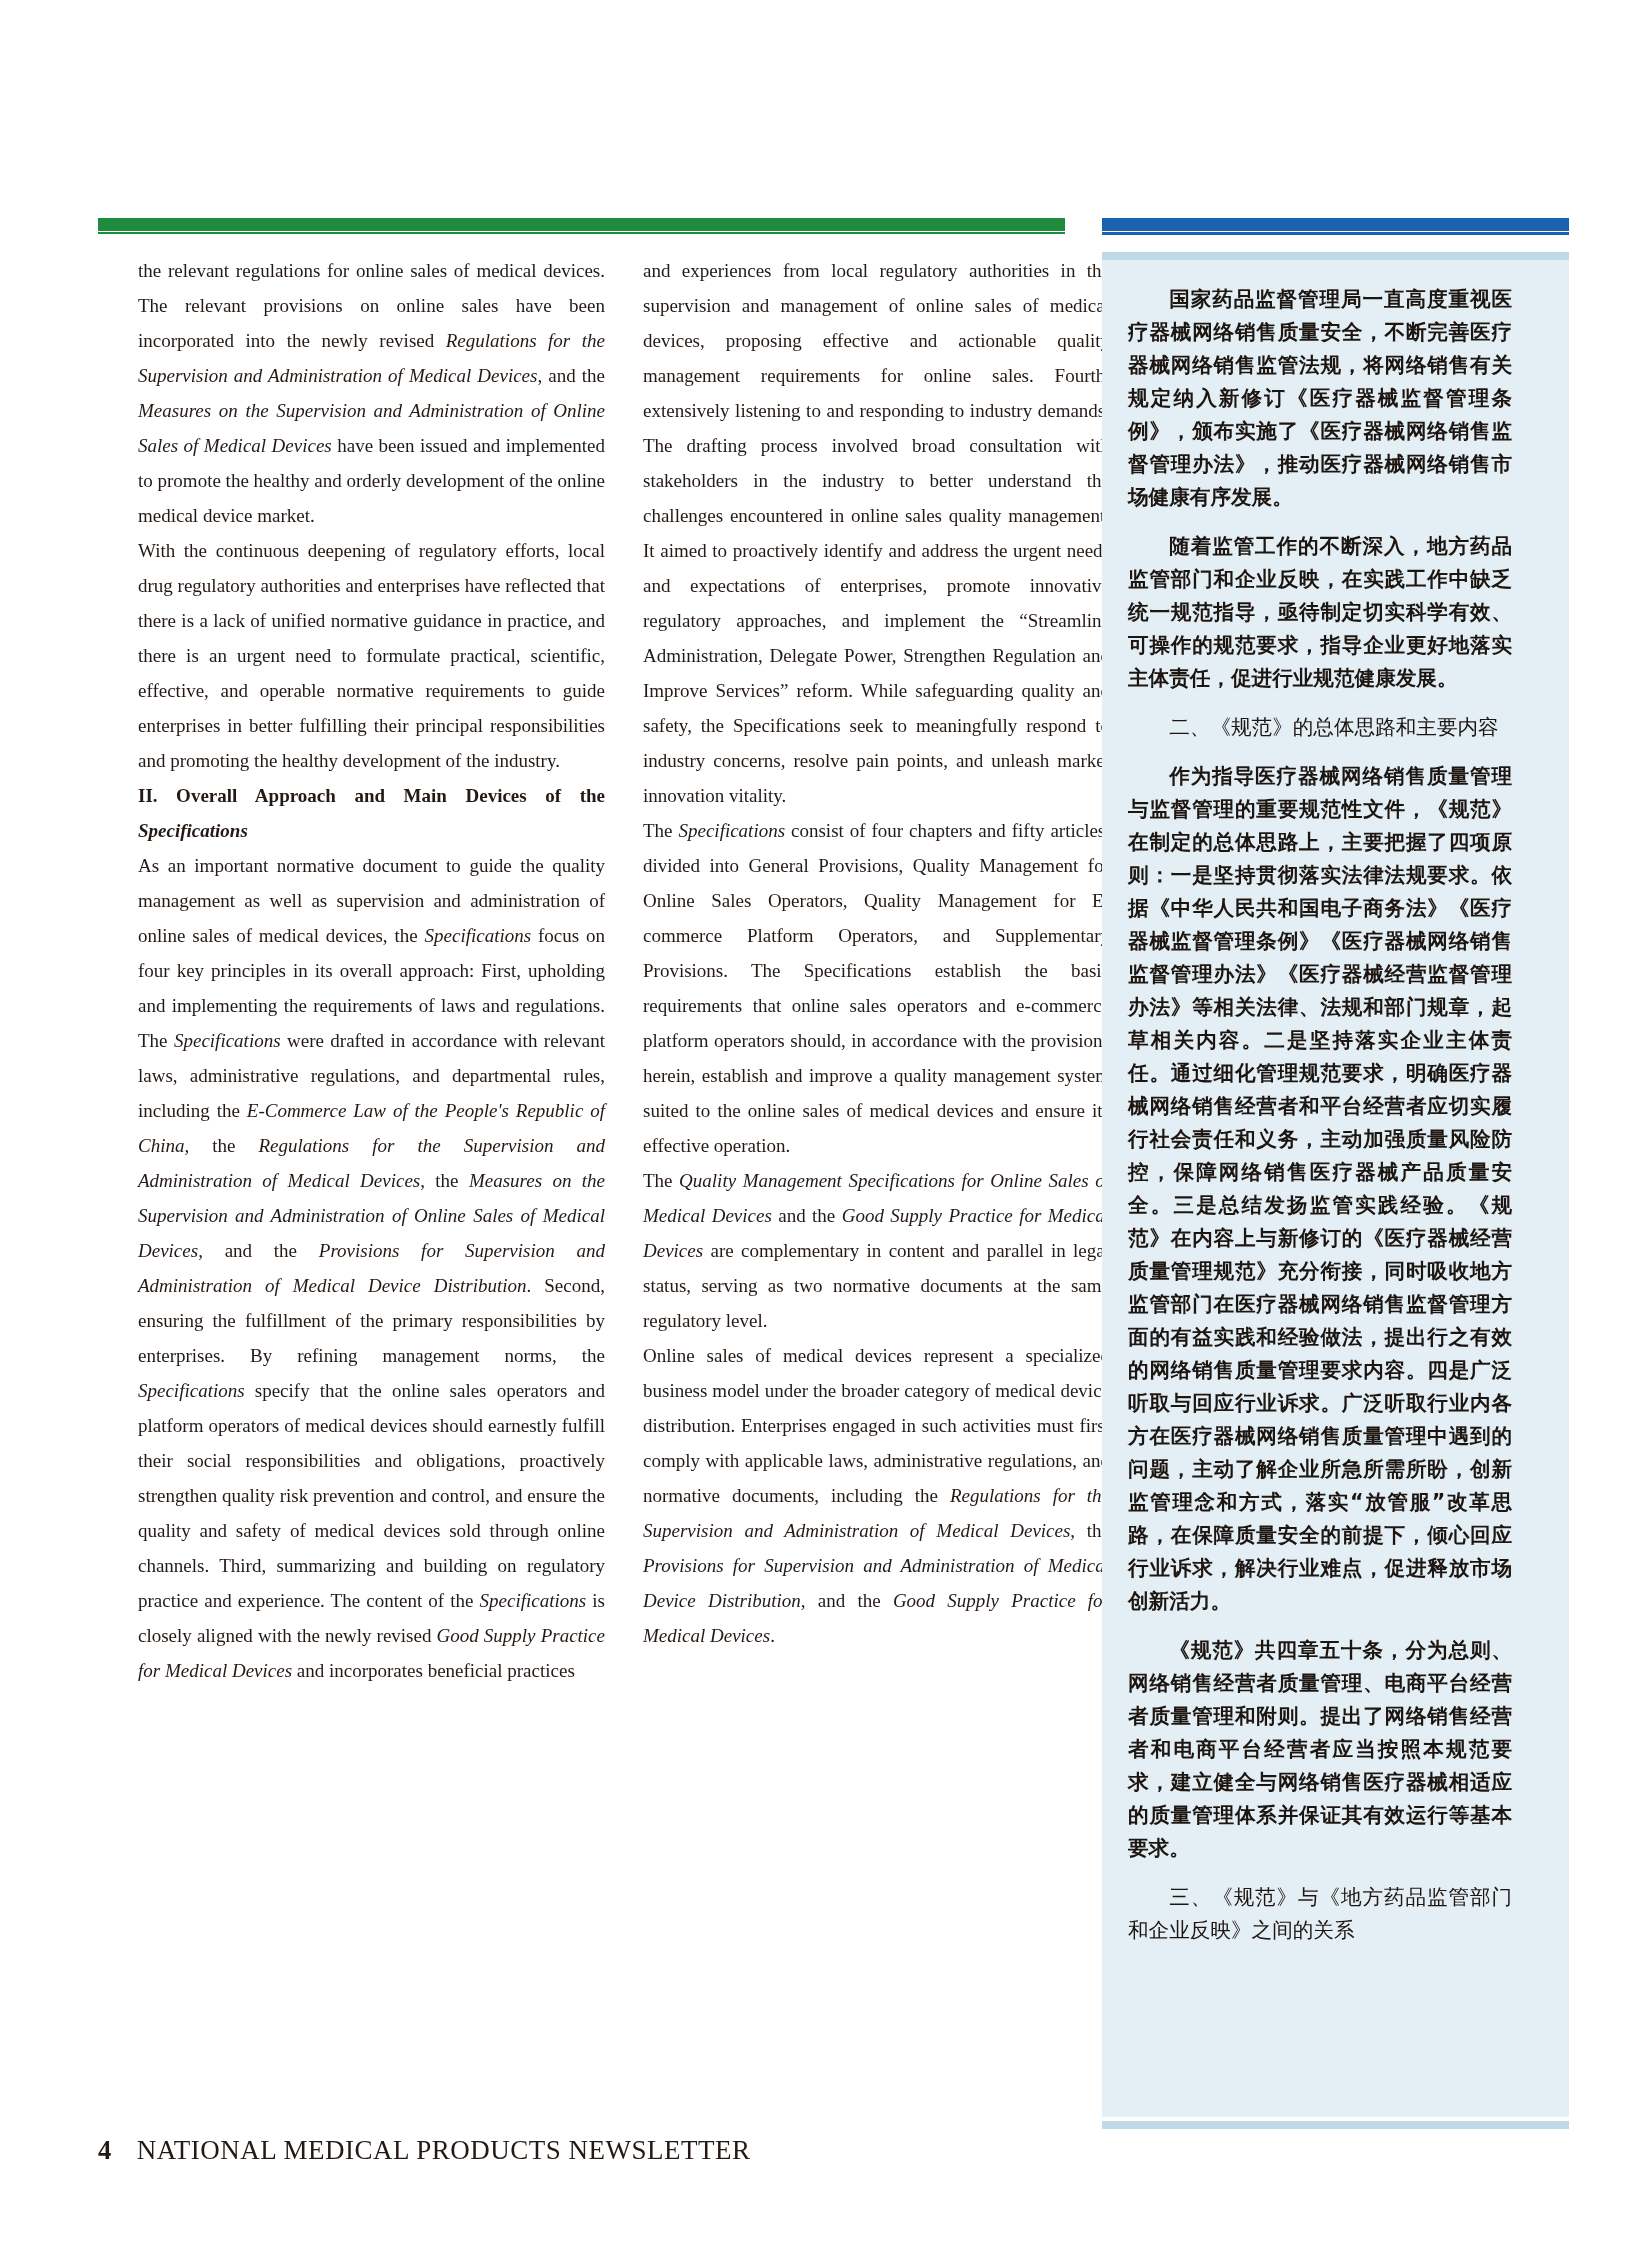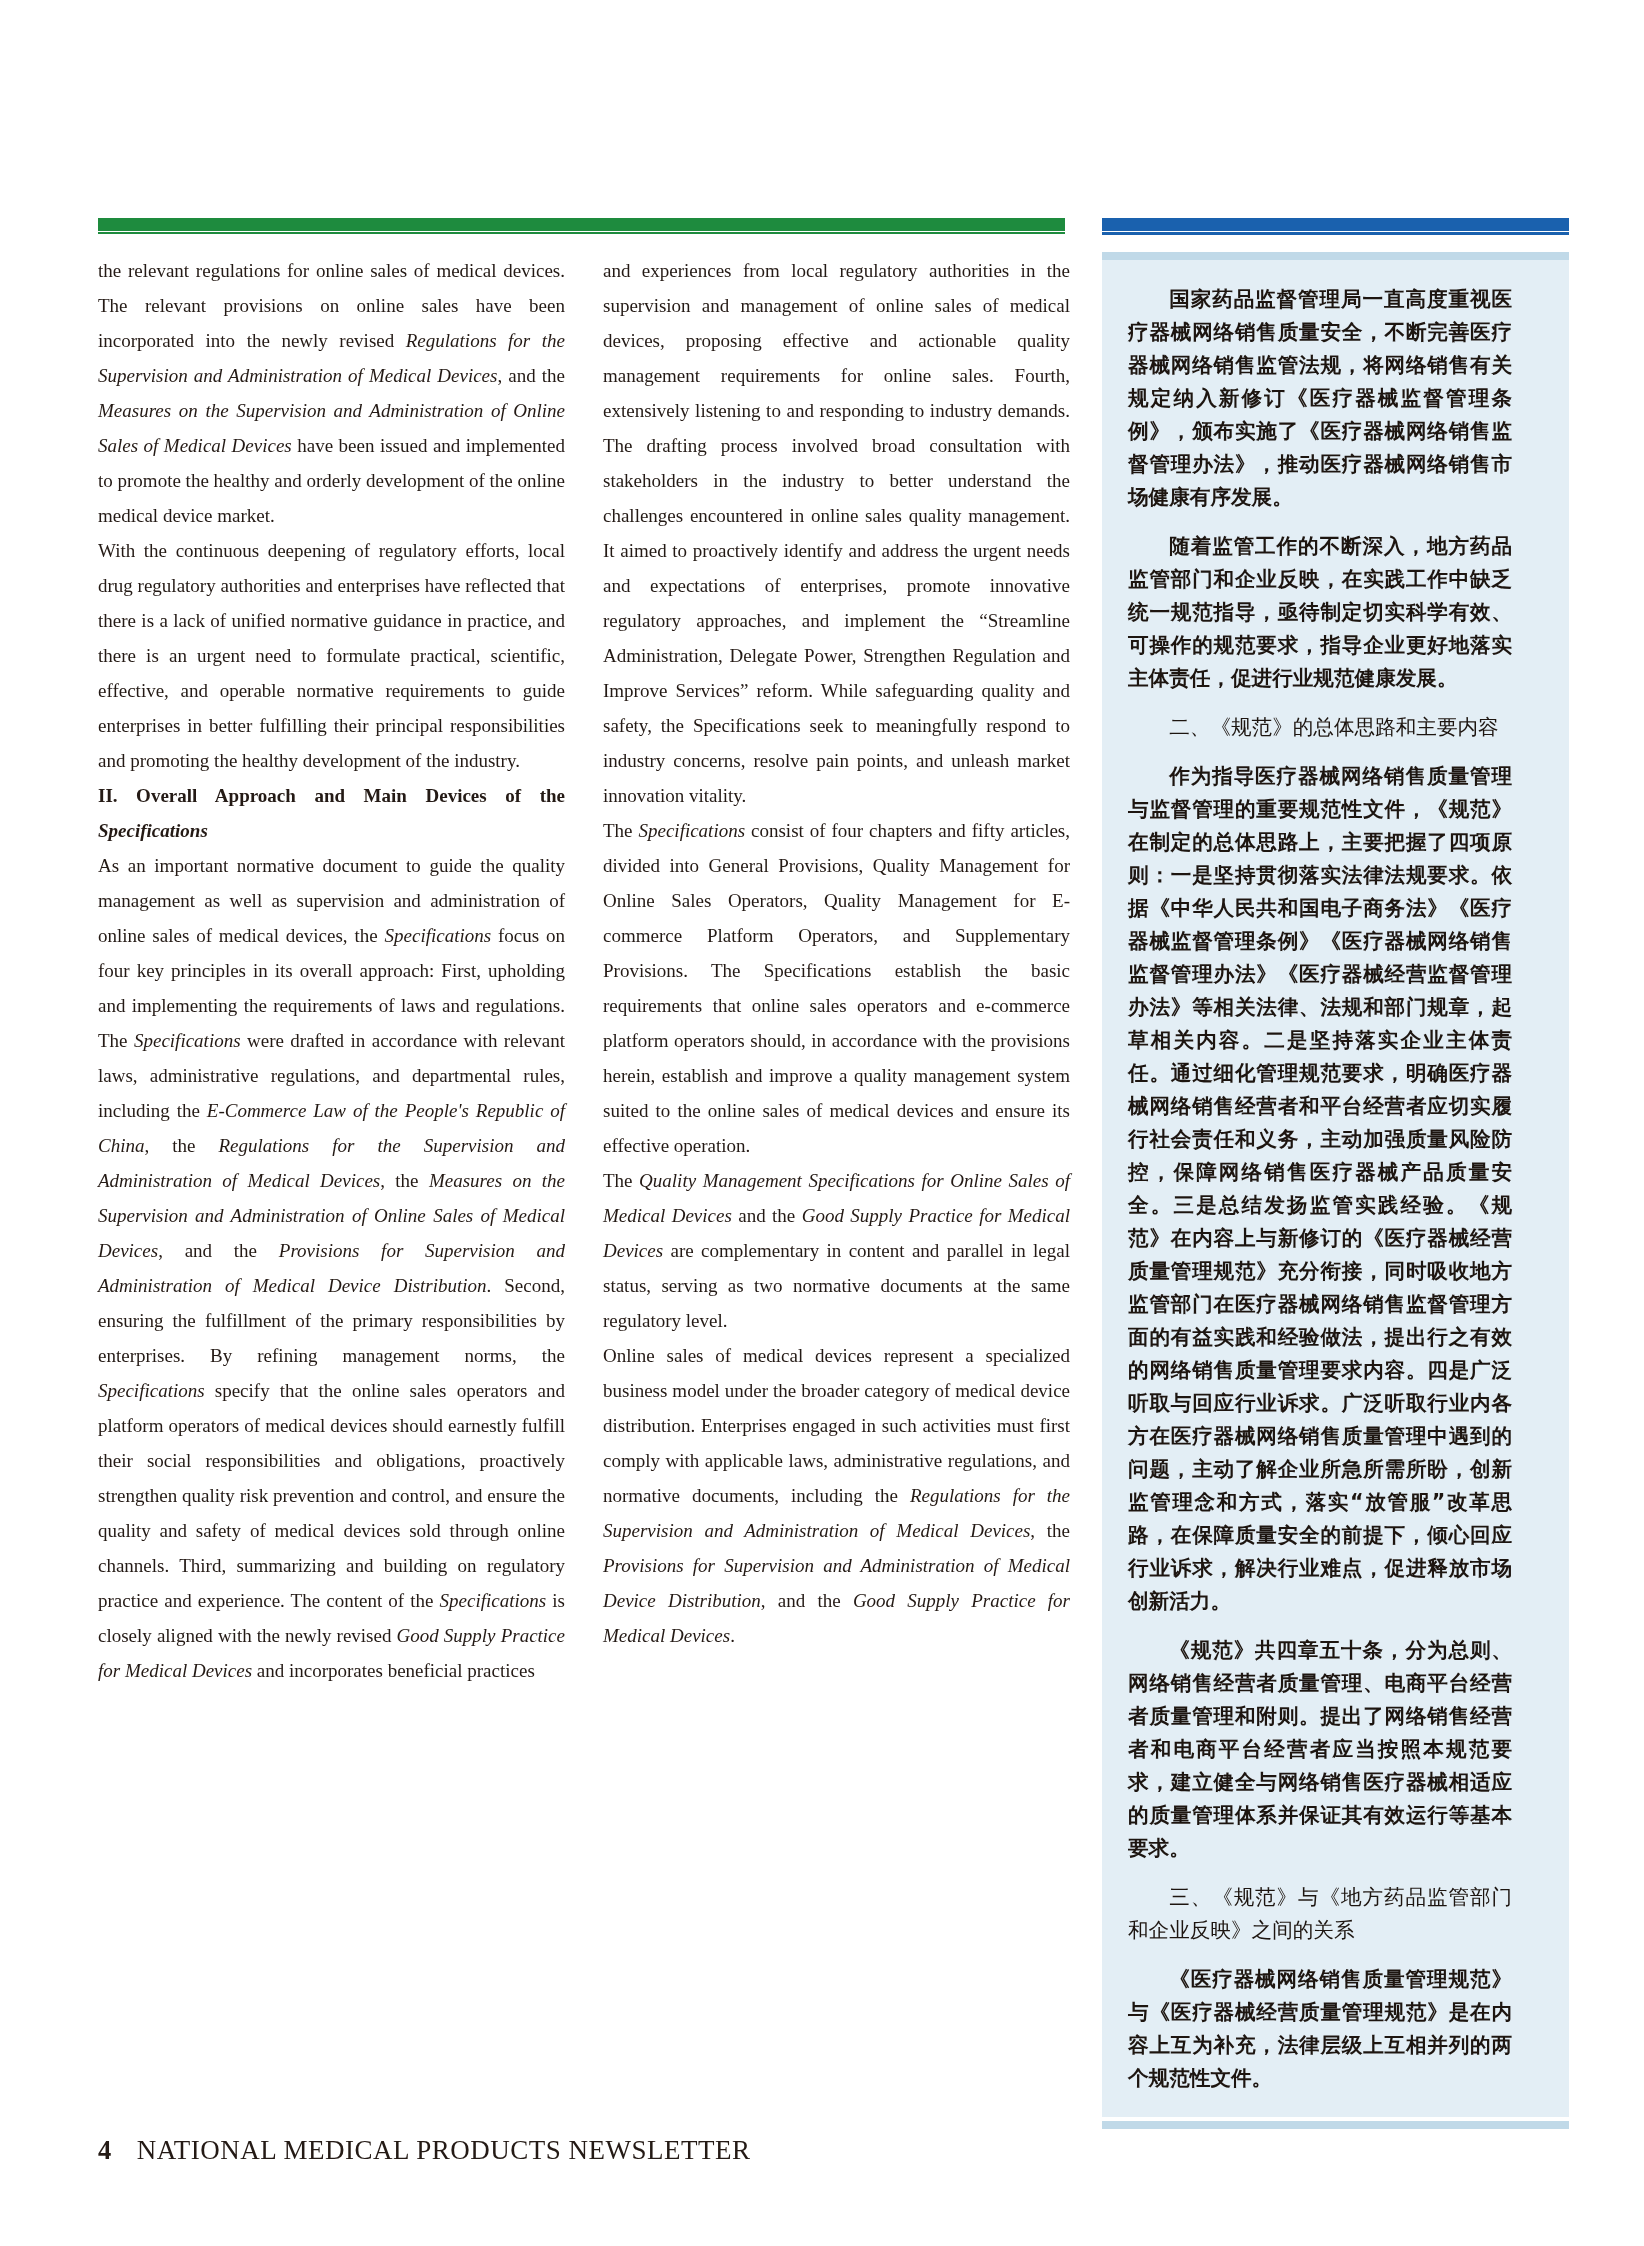--- a/index.html
+++ b/index.html
@@ -5,21 +5,21 @@
   html,body{margin:0;padding:0;background:#ffffff;}
   .page{position:relative;width:1645px;height:2247px;background:#ffffff;overflow:hidden;
         color:var(--text,#241a15);}
   
   .rule-green{position:absolute;left:98px;top:218px;width:967px;height:12.7px;background:var(--green_rule,#1e8b3e);}
   .rule-green-thin{position:absolute;left:98px;top:232px;width:967px;height:2px;background:var(--green_rule,#1e8b3e);}
   .rule-blue{position:absolute;left:1102px;top:218px;width:467px;height:12.7px;background:var(--blue_rule,#1a61ae);}
   .rule-blue-thin{position:absolute;left:1102px;top:232px;width:467px;height:2.9px;background:var(--blue_rule,#1a61ae);}
   
   .col{position:absolute;top:253px;width:467px;font-family:"Liberation Serif","DejaVu Serif",serif;
-       font-size:19px;line-height:35px;text-align:justify;color:var(--text,#241a15);}
+       font-size:19px;line-height:35px;text-align:justify;color:var(--text,#241a15);margin-left:40px;}
   .col-1{left:98px;}
   .col-2{left:603px;}
   .col p{margin:0;}
   .col p.h{font-weight:bold;}
   .i{font-style:italic;}
   .b{font-weight:bold;}
   
   .panel{position:absolute;left:1102px;top:252px;width:467px;height:1865px;background:var(--panel_bg,#e3eef5);}
   .panel-strip-top{position:absolute;left:1102px;top:252px;width:467px;height:7.8px;background:var(--panel_strip,#c0d9e8);}
   .panel-strip-bottom{position:absolute;left:1102px;top:2121px;width:467px;height:7.8px;background:var(--panel_strip,#c0d9e8);}
@@ -62,21 +62,20 @@
   <div class="panel-strip-top"></div>
   <div class="panel-strip-bottom"></div>
 
   <div class="zh">
     <p>国家药品监督管理局一直高度重视医疗器械网络销售质量安全，不断完善医疗器械网络销售监管法规，将网络销售有关规定纳入新修订《医疗器械监督管理条例》，颁布实施了《医疗器械网络销售监督管理办法》，推动医疗器械网络销售市场健康有序发展。</p>
     <p>随着监管工作的不断深入，地方药品监管部门和企业反映，在实践工作中缺乏统一规范指导，亟待制定切实科学有效、可操作的规范要求，指导企业更好地落实主体责任，促进行业规范健康发展。</p>
     <p class="zh-h">二、《规范》的总体思路和主要内容</p>
     <p>作为指导医疗器械网络销售质量管理与监督管理的重要规范性文件，《规范》在制定的总体思路上，主要把握了四项原则：一是坚持贯彻落实法律法规要求。依据《中华人民共和国电子商务法》《医疗器械监督管理条例》《医疗器械网络销售监督管理办法》《医疗器械经营监督管理办法》等相关法律、法规和部门规章，起草相关内容。二是坚持落实企业主体责任。通过细化管理规范要求，明确医疗器械网络销售经营者和平台经营者应切实履行社会责任和义务，主动加强质量风险防控，保障网络销售医疗器械产品质量安全。三是总结发扬监管实践经验。《规范》在内容上与新修订的《医疗器械经营质量管理规范》充分衔接，同时吸收地方监管部门在医疗器械网络销售监督管理方面的有益实践和经验做法，提出行之有效的网络销售质量管理要求内容。四是广泛听取与回应行业诉求。广泛听取行业内各方在医疗器械网络销售质量管理中遇到的问题，主动了解企业所急所需所盼，创新监管理念和方式，落实“放管服”改革思路，在保障质量安全的前提下，倾心回应行业诉求，解决行业难点，促进释放市场创新活力。</p>
     <p>《规范》共四章五十条，分为总则、网络销售经营者质量管理、电商平台经营者质量管理和附则。提出了网络销售经营者和电商平台经营者应当按照本规范要求，建立健全与网络销售医疗器械相适应的质量管理体系并保证其有效运行等基本要求。</p>
     <p class="zh-h">三、《规范》与《地方药品监管部门和企业反映》之间的关系</p>
-    <p>《医疗器械网络销售质量管理规范》与《医疗器械经营质量管理规范》是在内容上互为补充，法律层级上互相并列的两个规范性文件。</p>
   </div>
 
   <div class="footer">
     <span class="page-num">4</span>
     <span class="footer-title">NATIONAL MEDICAL PRODUCTS NEWSLETTER</span>
   </div>
 
 </div>
 
 

